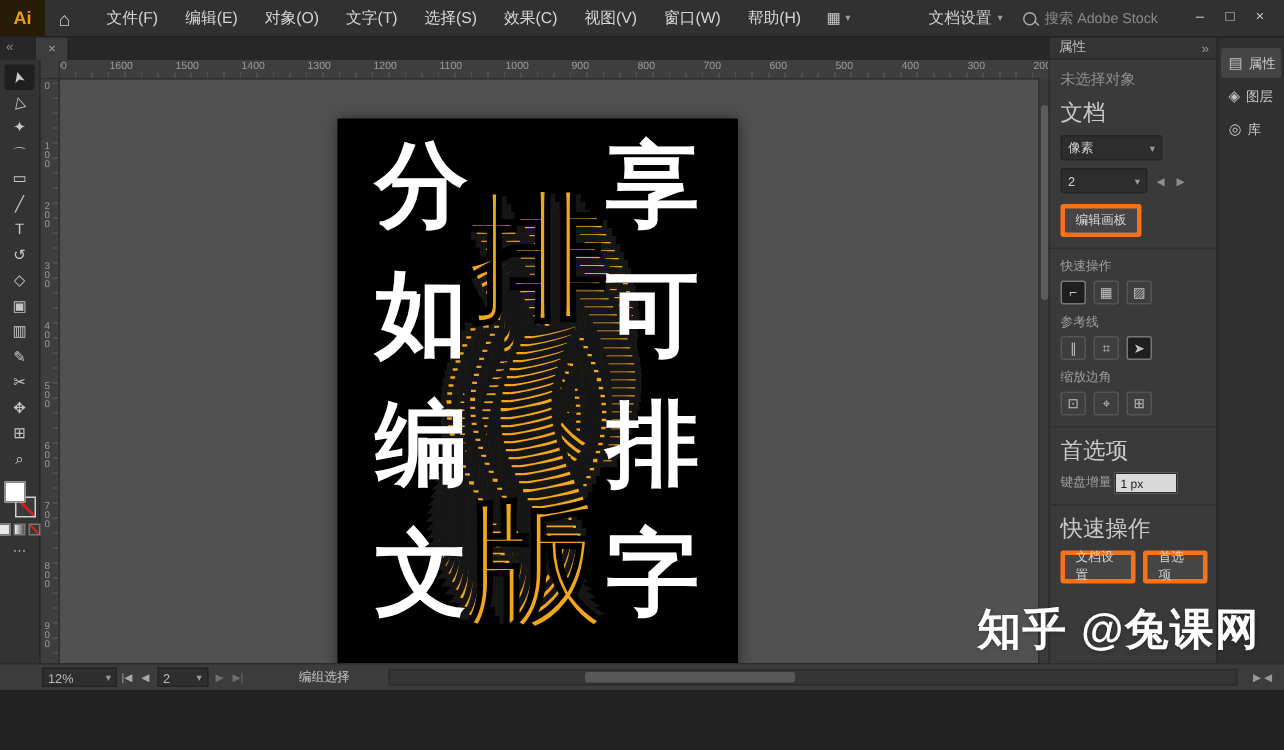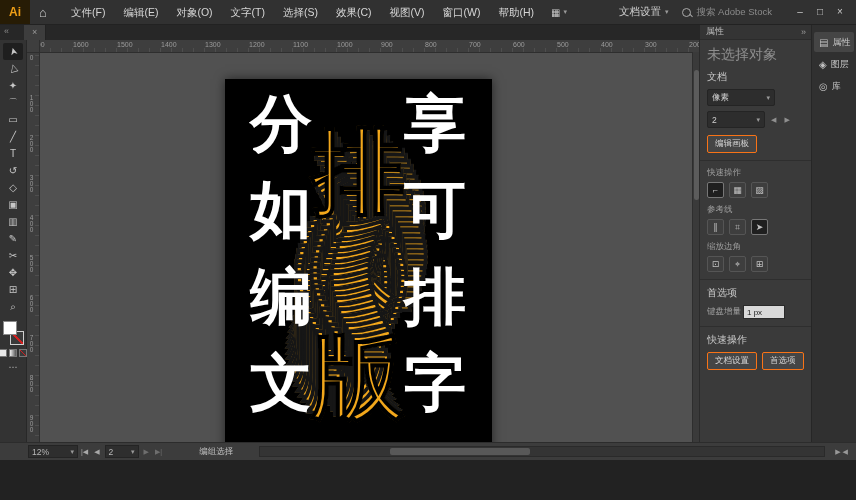--- a/index.html
+++ b/index.html
@@ -75,28 +75,28 @@
            border-left:1px solid #2e2e2e;z-index:15;}
   .vthumb{position:absolute;left:1px;top:18px;width:5px;height:130px;background:#5c5c5c;border-radius:3px;}
   
   .panel{position:absolute;right:44px;top:24px;width:112px;bottom:17px;background:#3a3a3a;
          border-left:1px solid #2b2b2b;z-index:20;font-size:9px;}
   .panel-head{height:15px;background:#343434;border-bottom:1px solid #2b2b2b;display:flex;
               align-items:center;justify-content:space-between;padding:0 6px;}
   .panel-tab{color:#bcbcbc;font-size:9px;}
   .panel-collapse{color:#9a9a9a;font-size:9px;}
   .panel-body{padding:6px 7px 0 7px;}
-  .p-title{color:#8f8f8f;font-size:14px;margin-bottom:6px;}
-  .p-section{color:#c9c9c9;font-size:10px;margin:2px 0 5px 0;}
+  .p-title{color:#8f8f8f;font-size:10px;margin-bottom:6px;}
+  .p-section{color:#c9c9c9;font-size:15px;margin:2px 0 5px 0;}
   .dropdown{height:15px;width:58px;background:#2d2d2d;border:1px solid #242424;border-radius:2px;
             display:flex;align-items:center;justify-content:space-between;padding:0 4px;margin-bottom:5px;}
   .dropdown .val{color:#d0d0d0;font-size:8.5px;}
   .ab-row{display:flex;align-items:center;gap:6px;margin-bottom:7px;}
   .ab-nav{color:#8f8f8f;font-size:7px;letter-spacing:2px;}
-  .pbtn{background:#454545;border:1px solid #f97316;border-radius:2px;color:#d6d6d6;
+  .pbtn{background:#454545;border:3px solid #f97316;border-radius:2px;color:#d6d6d6;
         font-size:8.5px;height:16px;display:inline-flex;align-items:center;justify-content:center;
         padding:0 7px;}
   .p-div{border-top:1px solid #2e2e2e;margin:7px -7px 6px -7px;}
   .icon-label{color:#9f9f9f;font-size:8.5px;margin-bottom:3px;}
   .icon-row{display:flex;gap:5px;margin-bottom:6px;}
   .pic{width:15px;height:14px;border:1px solid #555;border-radius:2px;display:flex;align-items:center;
        justify-content:center;color:#c0c0c0;font-size:9px;background:#3e3e3e;}
   .pic.active{background:#1f1f1f;border-color:#777;}
   .kb-row{display:flex;align-items:center;gap:2px;margin-bottom:6px;}
   .kb-label{color:#9f9f9f;font-size:8.5px;}
@@ -427,13 +427,14 @@
     </div>
     <span class="sb-nav dim">▶</span>
     <span class="sb-nav dim">▶|</span>
     <span class="toolname">编组选择</span>
     <div class="hscroll">
       <div class="hthumb"></div>
     </div>
     <span class="hs-arrow" style="margin-right:8px;">▶ ◀</span>
   </div>
 
+  <div class="watermark">知乎 @兔课网</div>
 </div>
 
 </body></html>

